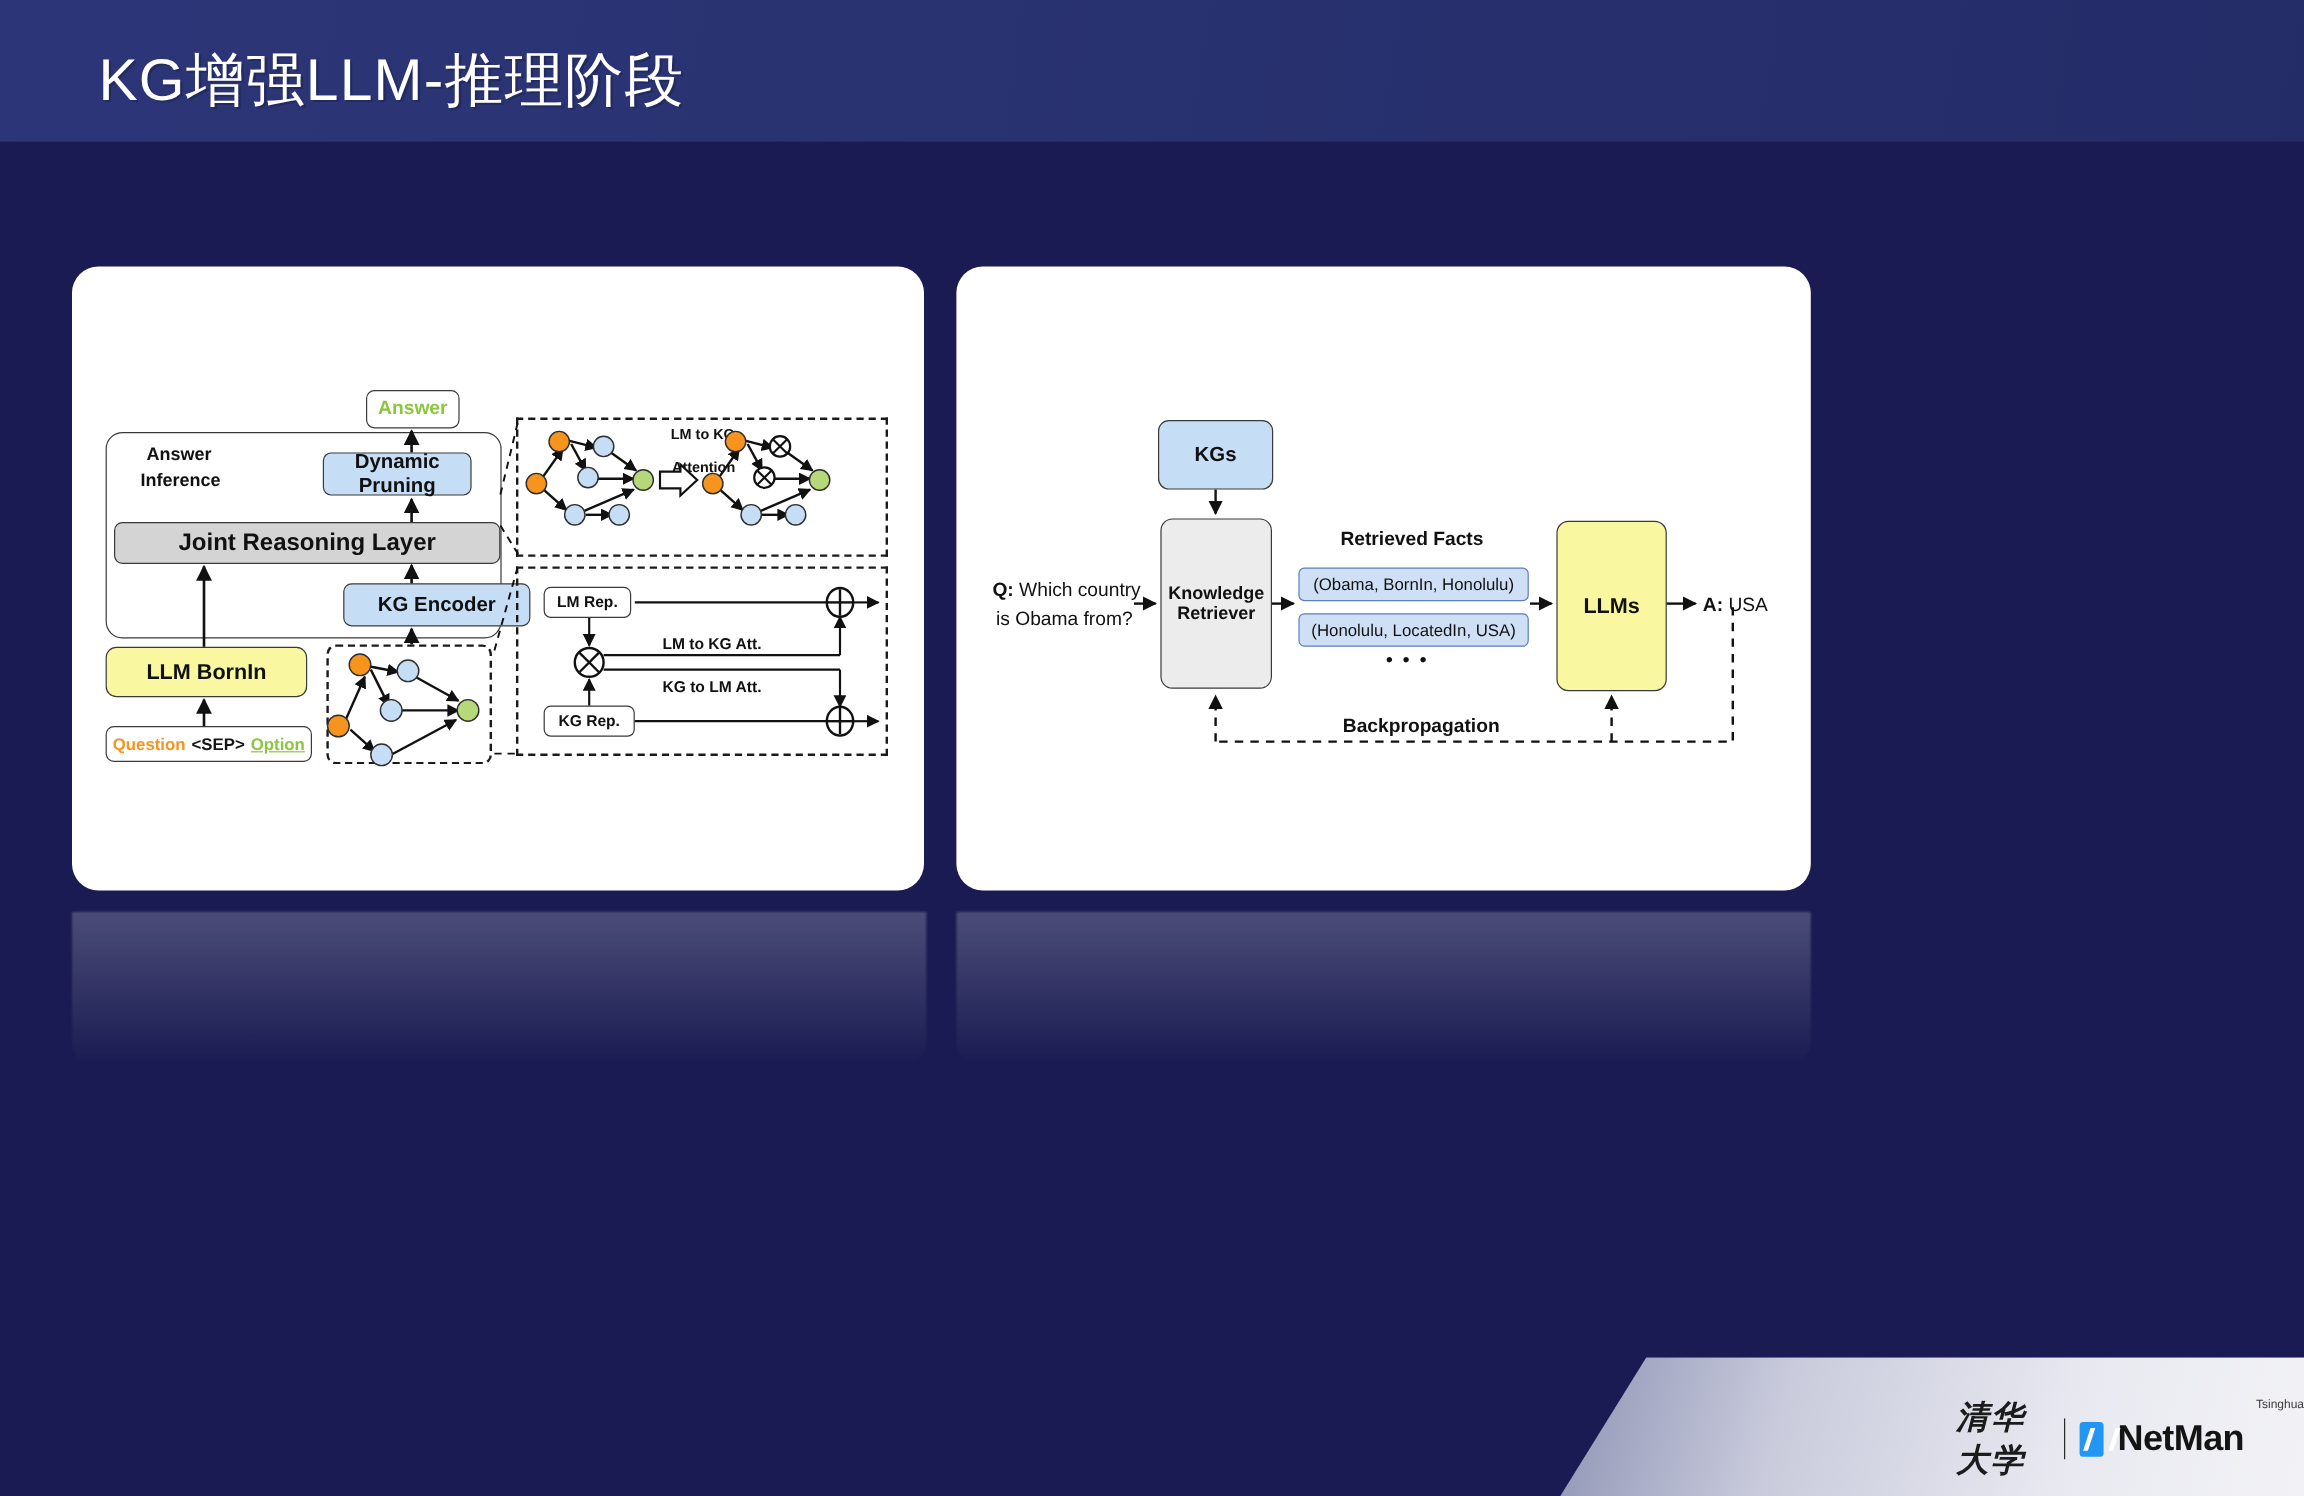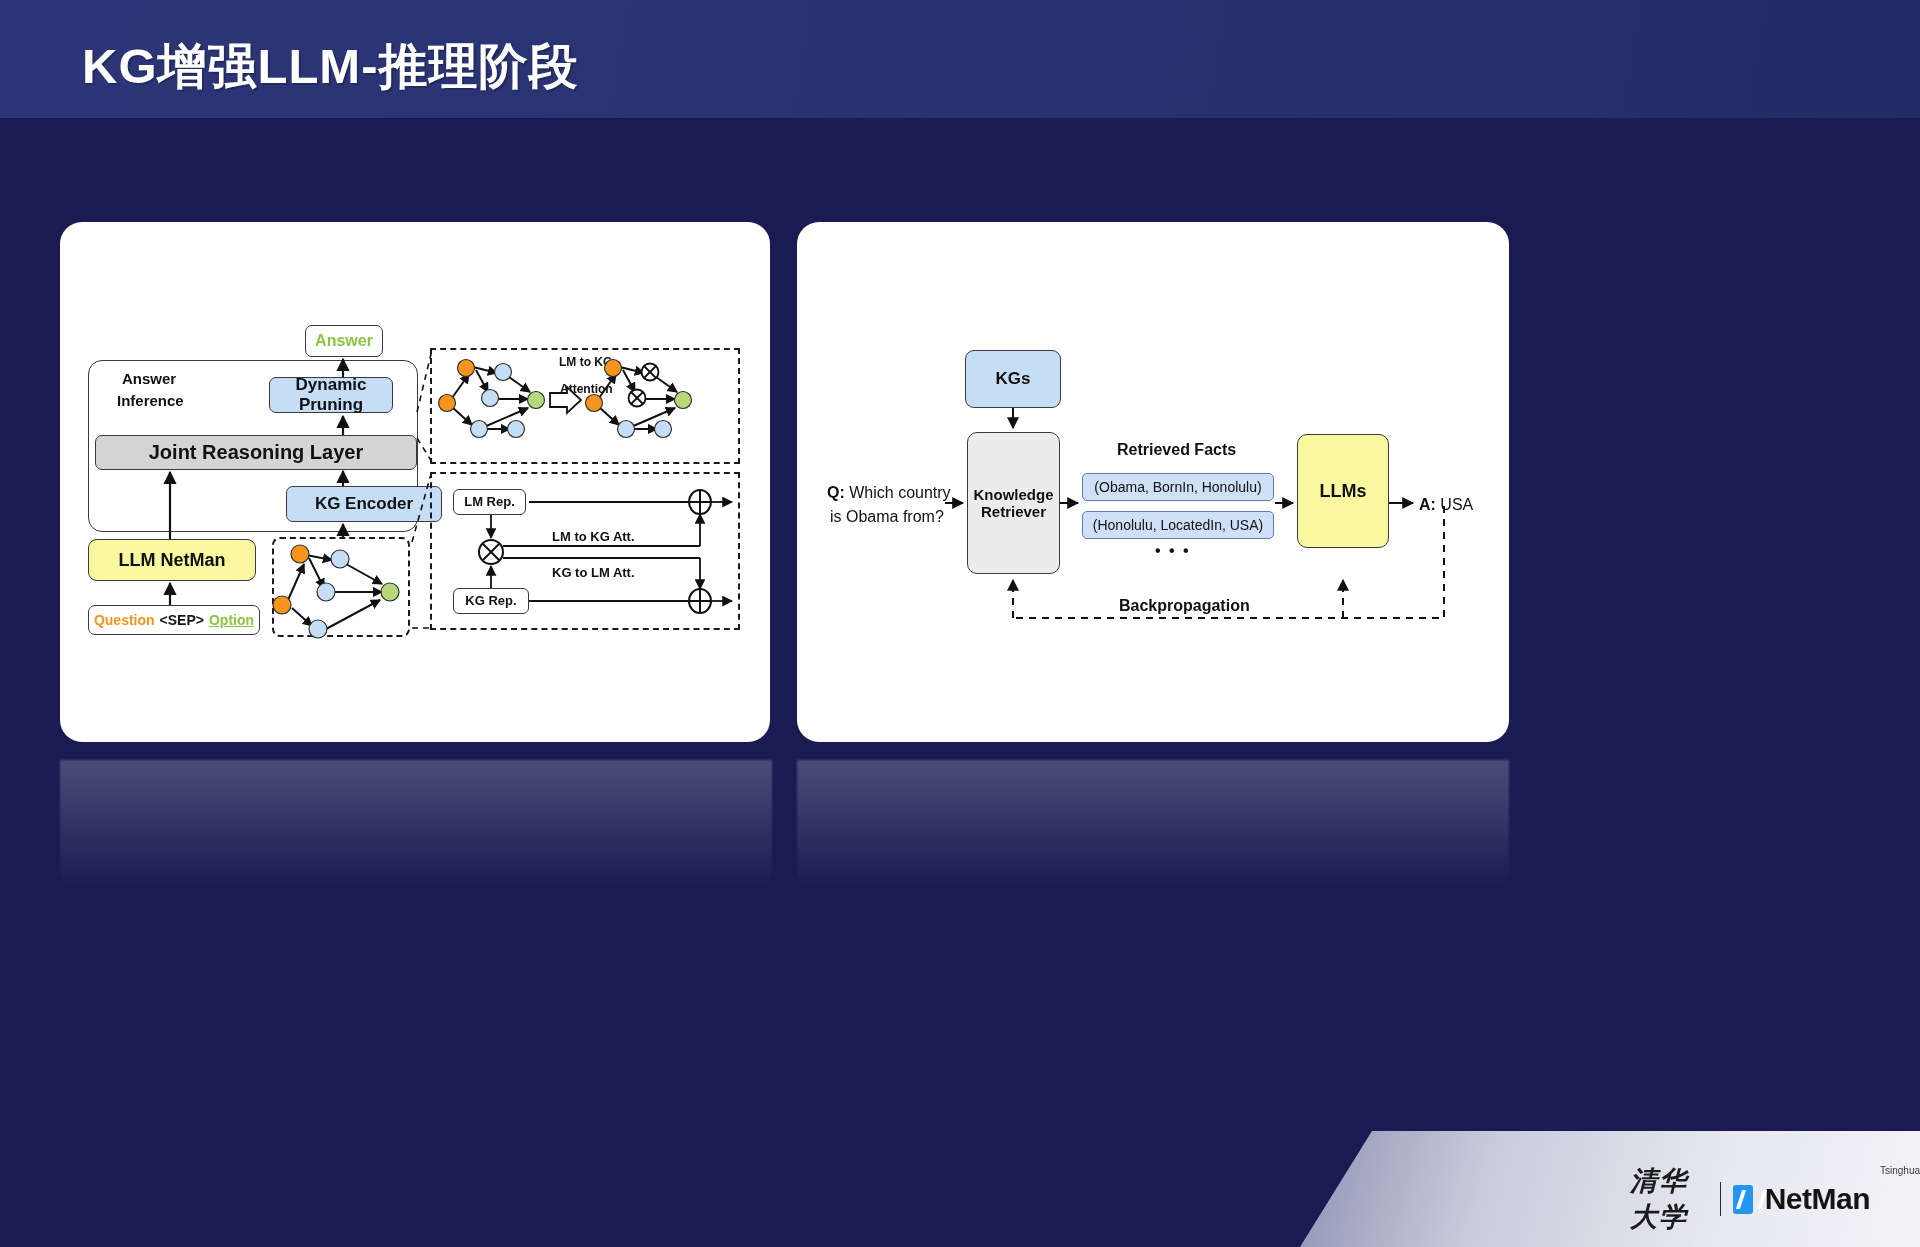--- a/index.html
+++ b/index.html
@@ -24,21 +24,21 @@
   .title-bar {
     position: absolute;
     left: 0; top: 0;
     width: 1920px; height: 118px;
     background: linear-gradient(100deg, #2c3577 0%, #2a3372 35%, #242c68 100%);
   }
   .title-text {
     position: absolute;
     left: 82px; top: 34px;
     font-size: 49px;
-    font-weight: bold;
+    font-weight: normal;
     color: #ffffff;
     letter-spacing: 1px;
     text-shadow: 2px 2px 0 rgba(0,0,0,0.18);
     white-space: nowrap;
   }
 
   
   .reflect {
     position: absolute;
     left: 60px;
@@ -161,21 +161,21 @@
 
     <div class="node grey" style="left:35px; top:213px; width:322px; height:35px; border-radius:7px;">
       <span style="font-size:20px;">Joint Reasoning Layer</span>
     </div>
 
     <div class="node blue" style="left:209px; top:264px; width:156px; height:36px; border-radius:7px;margin-left:17px;">
       <span style="font-size:17px;">KG Encoder</span>
     </div>
 
     <div class="node yellow" style="left:28px; top:317px; width:168px; height:42px; border-radius:9px;">
-      <span style="font-size:18px;">LLM NetMan</span>
+      <span style="font-size:18px;">LLM BornIn</span>
     </div>
 
     <div class="node white" style="left:28px; top:383px; width:172px; height:30px; border-radius:7px; gap:5px;">
       <span style="color:#f7941e; font-size:14px;">Question</span>
       <span style="color:#151515; font-size:14px;">&lt;SEP&gt;</span>
       <span style="color:#8cc63f; font-size:14px;text-decoration:underline;">Option</span>
     </div>
 
     <div class="dashbox" style="left:212px; top:315px; width:138px; height:100px; border-radius:8px;"></div>
 
@@ -328,21 +328,21 @@
 
     <div class="lbl" style="left:320px; top:219px; font-size:16px; font-weight:bold;">Retrieved Facts</div>
     <div class="node factbx" style="left:285px; top:251px; width:192px; height:28px; border-radius:5px;">
       <span style="font-size:14px; font-weight:normal;">(Obama, BornIn, Honolulu)</span>
     </div>
     <div class="node factbx" style="left:285px; top:289px; width:192px; height:28px; border-radius:5px;">
       <span style="font-size:14px; font-weight:normal;">(Honolulu, LocatedIn, USA)</span>
     </div>
     <div class="lbl" style="left:358px; top:320px; font-size:16px; font-weight:bold; letter-spacing:2px;">• • •</div>
 
-    <div class="node yellow" style="left:500px; top:212px; width:92px; height:114px; border-radius:10px;">
+    <div class="node yellow" style="left:500px; top:212px; width:92px; height:142px; border-radius:10px;">
       <span style="font-size:18px;">LLMs</span>
     </div>
 
     <div class="lbl" style="left:622px; top:274px; font-size:16px;">
       <b>A:</b>
       <span>USA</span>
     </div>
 
     <div class="lbl" style="left:322px; top:375px; font-size:16px; font-weight:bold;">Backpropagation</div>
 

